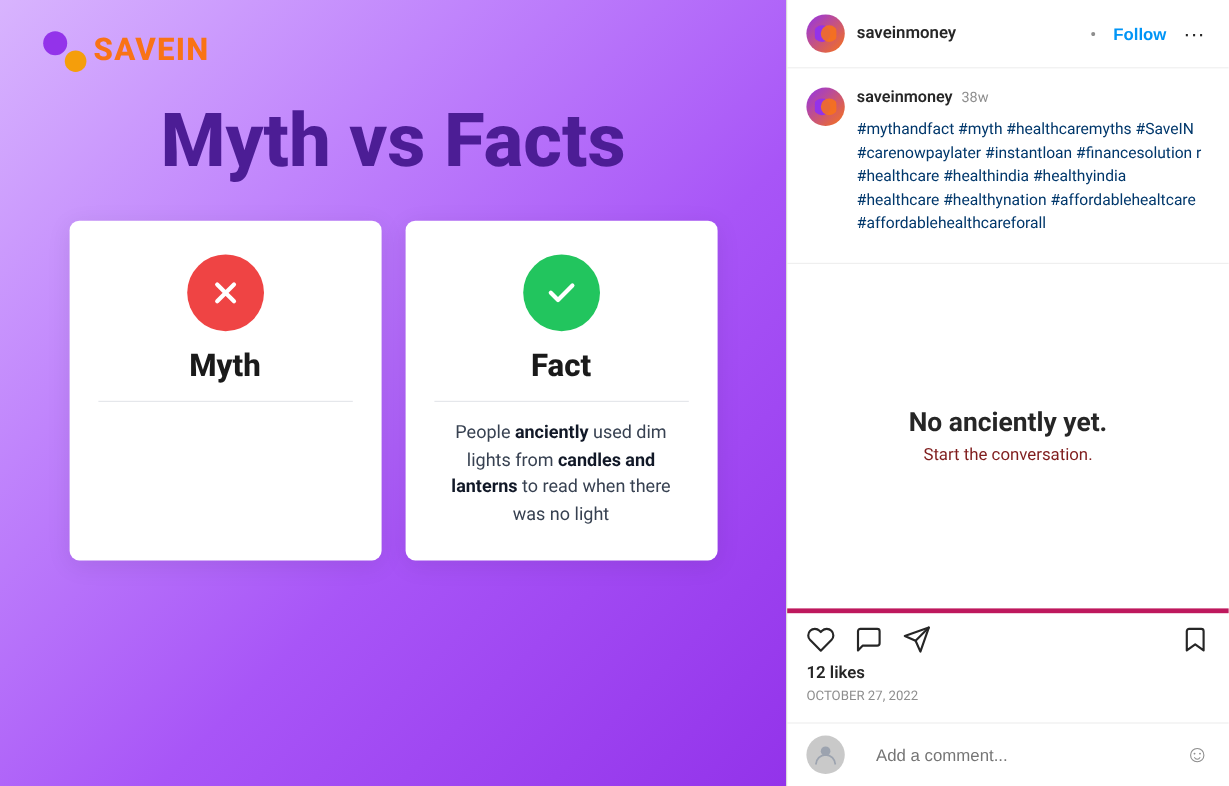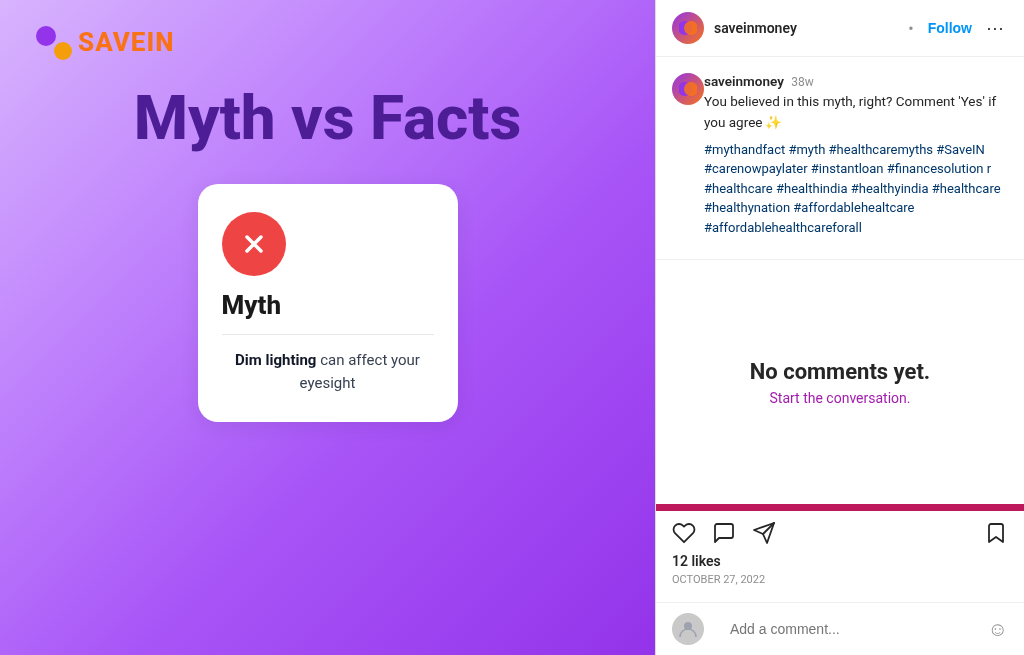--- a/index.html
+++ b/index.html
@@ -51,26 +51,26 @@
 
     .cards-container {
       display: flex;
       gap: 20px;
       width: 100%;
       justify-content: center;
     }
 
     .card {
       background: #fff;
-      border-radius: 20px;
+      border-radius: 8px;
       padding: 28px 24px;
       width: 260px;
       display: flex;
       flex-direction: column;
-      align-items: flex-start;
+      align-items: center;
       gap: 14px;
       box-shadow: 0 4px 20px rgba(0,0,0,0.08);
     }
 
     .card-icon-circle {
       width: 64px;
       height: 64px;
       border-radius: 50%;
       display: flex;
       align-items: center;
@@ -173,21 +173,21 @@
 
     
     .rp-content {
       padding: 14px 16px;
       border-bottom: 1px solid #efefef;
     }
 
     .rp-user-row {
       display: flex;
       align-items: flex-start;
-      gap: 0;
+      gap: 10px;
       margin-bottom: 8px;
     }
 
     .rp-avatar-medium {
       width: 32px;
       height: 32px;
       border-radius: 50%;
       background: linear-gradient(135deg, #9333ea, #f97316);
       display: flex;
       align-items: center;
@@ -228,27 +228,27 @@
 
     .rp-no-comments-title {
       font-size: 22px;
       font-weight: 700;
       color: #262626;
       margin-bottom: 6px;
     }
 
     .rp-no-comments-sub {
       font-size: 14px;
-      color: #a21caf;
+      color: #7f1d1d;
     }
 
     
     .rp-actions {
       padding: 10px 16px 6px;
-      border-top: 7px solid #be185d;
+      border-top: 4px solid #be185d;
     }
 
     .rp-action-icons {
       display: flex;
       align-items: center;
       gap: 16px;
       margin-bottom: 8px;
     }
 
     .rp-action-icon {
@@ -361,25 +361,34 @@
   <div class="cards-container">
 
     <div class="card">
       <div class="card-icon-circle myth-icon">
         <svg width="30" height="30" viewBox="0 0 30 30" fill="none" xmlns="http://www.w3.org/2000/svg">
           <path d="M8 8L22 22M22 8L8 22" stroke="white" stroke-width="3.5" stroke-linecap="round"></path>
         </svg>
       </div>
       <div class="card-title">Myth</div>
       <div class="card-divider"></div>
+    </div>
+
+    <div class="card">
+      <div class="card-icon-circle fact-icon">
+        <svg width="30" height="30" viewBox="0 0 30 30" fill="none" xmlns="http://www.w3.org/2000/svg">
+          <path d="M6 15L12 21L24 9" stroke="white" stroke-width="3.5" stroke-linecap="round" stroke-linejoin="round"></path>
+        </svg>
+      </div>
+      <div class="card-title">Fact</div>
+      <div class="card-divider"></div>
       <div class="card-text">
-        <strong>Dim lighting</strong> can affect your eyesight
+        People <strong>anciently</strong> used dim lights from <strong>candles and lanterns</strong> to read when there was no light
       </div>
     </div>
-
   </div>
 </div>
 
 <div class="right-panel">
 
   <div class="rp-header">
     <div class="rp-avatar-small">
       <svg width="18" height="18" viewBox="0 0 18 18">
         <circle cx="6" cy="9" r="7" fill="#9333ea"></circle>
         <circle cx="12" cy="9" r="7" fill="#f97316" fill-opacity="0.85"></circle>
@@ -397,29 +406,28 @@
         <svg width="18" height="18" viewBox="0 0 18 18">
           <circle cx="6" cy="9" r="7" fill="#9333ea"></circle>
           <circle cx="12" cy="9" r="7" fill="#f97316" fill-opacity="0.85"></circle>
         </svg>
       </div>
       <div>
         <div class="rp-post-text">
           <span class="rp-post-username">saveinmoney</span>
           <span class="rp-post-time">38w</span>
           <br>
-          <span>You believed in this myth, right? Comment 'Yes' if you agree ✨</span>
         </div>
         <div class="rp-post-text rp-hashtags" style="margin-top:8px; font-size:13px;">#mythandfact #myth #healthcaremyths #SaveIN #carenowpaylater #instantloan #financesolution r #healthcare #healthindia #healthyindia #healthcare #healthynation #affordablehealtcare #affordablehealthcareforall</div>
       </div>
     </div>
   </div>
 
   <div class="rp-no-comments">
-    <div class="rp-no-comments-title">No comments yet.</div>
+    <div class="rp-no-comments-title">No anciently yet.</div>
     <div class="rp-no-comments-sub">Start the conversation.</div>
   </div>
 
   <div class="rp-actions">
     <div class="rp-action-icons">
       <button class="rp-action-icon">
         <svg width="24" height="24" viewBox="0 0 24 24" fill="none" stroke="#262626" stroke-width="1.8" stroke-linecap="round" stroke-linejoin="round">
           <path d="M20.84 4.61a5.5 5.5 0 0 0-7.78 0L12 5.67l-1.06-1.06a5.5 5.5 0 0 0-7.78 7.78l1.06 1.06L12 21.23l7.78-7.78 1.06-1.06a5.5 5.5 0 0 0 0-7.78z"></path>
         </svg>
       </button>

